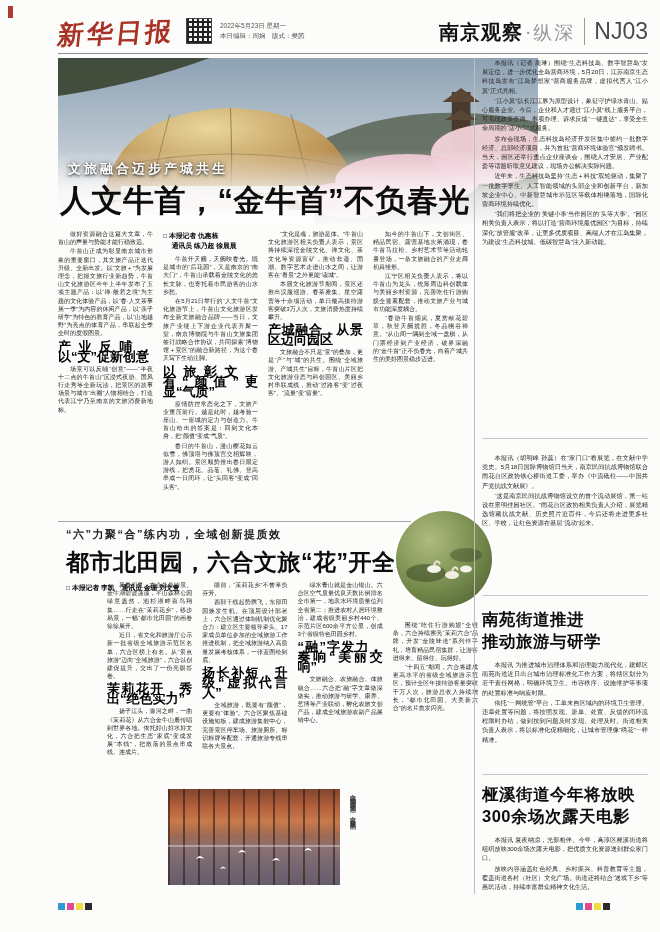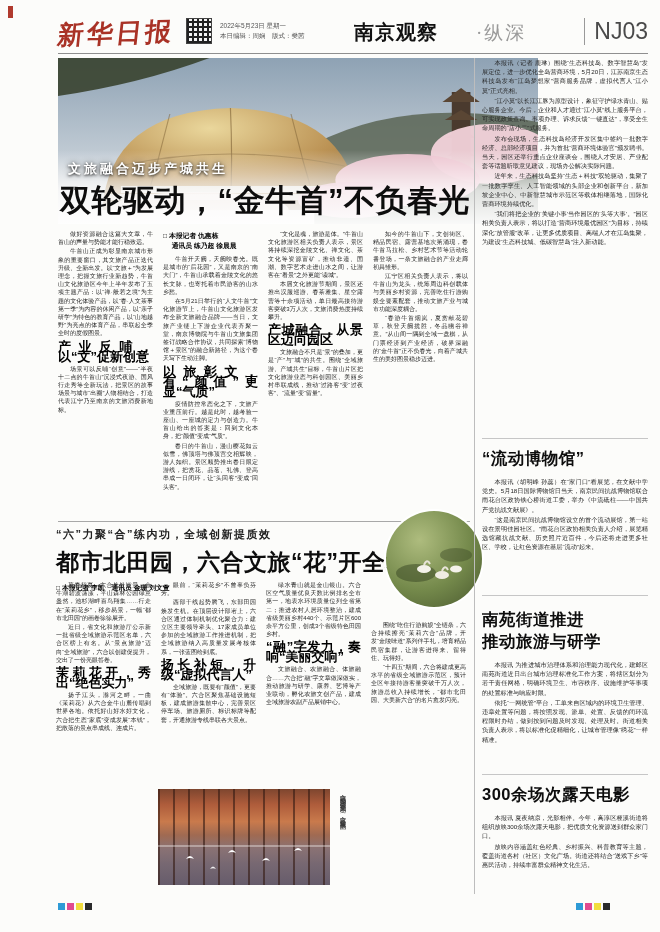--- a/index.html
+++ b/index.html
@@ -6,49 +6,49 @@
   .page{position:relative;width:660px;height:932px;background:#fcfcfa;margin:0 auto;
         font-family:"Liberation Sans",sans-serif;color:#1c1c1c;overflow:hidden;}
   
   .hdr{position:absolute;left:58px;top:14px;width:590px;height:38px;}
   .mast{position:absolute;left:0;top:2px;font-family:"Liberation Serif",serif;font-weight:bold;
         font-size:26px;color:#a93226;letter-spacing:3px;transform:skewX(-8deg) rotate(-2deg);}
   .qr{position:absolute;left:128px;top:4px;width:24px;height:24px;border:1px solid #444;
       background-image:repeating-linear-gradient(0deg,#222 0 2px,transparent 2px 5px),
                        repeating-linear-gradient(90deg,#222 0 2px,#f5f5f5 2px 5px);}
   .dates{position:absolute;left:162px;top:7px;font-size:6.5px;color:#555;line-height:9.5px;}
-  .sec{position:absolute;right:0;top:4px;display:flex;align-items:baseline;gap:36px;}
+  .sec{position:absolute;right:0;top:4px;display:flex;align-items:baseline;}
   .sec .t1{font-size:20px;font-weight:900;font-family:"Liberation Serif",serif;color:#111;letter-spacing:1px;}
   .sec .t2{font-size:19px;font-family:"Liberation Serif",serif;color:#9a9a9a;letter-spacing:2px;margin-left:2px;}
-  .sec .pn{font-size:23px;color:#4a4a4a;border-left:1px solid #999;padding-left:9px;margin-left:22px;}
+  .sec .pn{font-size:23px;color:#4a4a4a;border-left:1px solid #999;padding-left:9px;margin-left:9px;}
   .hdr-rule{position:absolute;left:58px;top:53px;width:590px;height:1px;background:#8f8f8f;}
   .corner-mark{position:absolute;left:8px;top:6px;width:5px;height:12px;background:#b03a2e;}
   
   .photo{position:absolute;left:58px;top:58px;width:480px;height:166px;overflow:hidden;}
   .photo svg{display:block;width:100%;height:100%;}
   .kicker{position:absolute;left:10px;bottom:46px;color:#fff;font-weight:bold;font-size:13px;
           letter-spacing:3px;text-shadow:0 1px 3px rgba(0,0,0,.8),0 0 6px rgba(0,0,0,.45);}
   .headline{position:absolute;left:2px;bottom:2px;width:408px;font-size:31px;font-weight:900;
             color:#0d0d0d;letter-spacing:0.5px;white-space:nowrap;}
   
   .cols{display:flex;gap:10px;}
   .col{width:95px;font-size:6px;line-height:8.2px;text-align:justify;overflow:hidden;color:#262626;}
   .para{text-indent:2em;margin:0 0 1px;}
   .sub{font-weight:900;font-size:13px;line-height:10px;text-indent:0;margin:4px 0 3px;color:#000;}
   .byline{font-size:6.8px;font-weight:bold;color:#000;line-height:9.5px;margin:1px 0 5px;}
   .main-cols{position:absolute;left:58px;top:230px;width:412px;height:287px;}
   .main-cols .col{height:287px;}
   .mid-rule{position:absolute;left:58px;top:521px;width:412px;height:1px;background:#a8a8a8;}
   
-  .bottom{position:absolute;left:56px;top:527px;width:412px;height:366px;}
+  .bottom{position:absolute;left:66px;top:527px;width:412px;height:366px;}
   .b-kicker{font-size:11px;font-weight:800;letter-spacing:1.5px;color:#222;margin:0 0 5px;}
   .b-headline{font-size:23px;font-weight:900;color:#0d0d0d;letter-spacing:0.5px;margin:0 0 5px;white-space:nowrap;}
   .b-byline{font-size:6.8px;font-weight:bold;color:#000;margin:0 0 6px;}
   .b-cols{position:absolute;left:0;top:54px;width:412px;}
-  .b-cols .col.tall{height:306px;}
+  .b-cols .col.tall{height:306px;margin-left:41px;}
   .b-cols .col.short{height:204px;}
   .b-cols .col.offset{padding-top:40px;height:266px;}
   .circle-photo{position:absolute;left:330px;top:-16px;width:96px;height:96px;border-radius:50%;
         background:radial-gradient(circle at 35% 30%,#aebc7e,#74894b 55%,#49582f 100%);
         box-shadow:0 0 0 2px #fff;overflow:hidden;}
   .circle-photo svg{width:100%;height:100%;display:block;}
   .b-photo{position:absolute;left:102px;top:262px;width:172px;height:96px;overflow:hidden;
         background:linear-gradient(180deg,#7e462f 0%,#ae5c3b 16%,#c97a4c 34%,#a06a52 48%,#8a7274 62%,#776872 78%,#665c6b 100%);}
   .b-photo .trunks{position:absolute;inset:0;
         background:repeating-linear-gradient(90deg,rgba(52,26,18,.6) 0 2px,transparent 2px 15px);}
@@ -128,21 +128,21 @@
       <path d="M332,62 L360,62 L346,52 Z" fill="#5a4634"></path>
       <path d="M333,80 L359,80 L346,70 Z" fill="#5a4634"></path>
       <path d="M334,98 L358,98 L346,88 Z" fill="#5a4634"></path>
       <ellipse cx="372" cy="96" rx="52" ry="30" fill="#f2d2da" opacity="0.95"></ellipse>
       <ellipse cx="300" cy="122" rx="62" ry="26" fill="#ecc2cf" opacity="0.95"></ellipse>
       <ellipse cx="252" cy="142" rx="46" ry="18" fill="#e6b4c5" opacity="0.9"></ellipse>
       <ellipse cx="120" cy="152" rx="78" ry="18" fill="#efe4e1" opacity="0.8"></ellipse>
       <rect x="0" y="92" width="412" height="74" fill="url(#mist)"></rect>
     </svg>
     <div class="kicker">文旅融合迈步产城共生</div>
-    <div class="headline">双轮驱动，“金牛首”不负春光</div>
+    <div class="headline">人文牛首，“金牛首”不负春光</div>
   </div>
 
   <div class="main-cols cols">
     <div class="col">
       <div>
 
       <div class="para">做好资源融合这篇大文章，牛首山的声量与势能才能行稳致远。</div>
           <div class="para">牛首山正成为彰显南京城市形象的重要窗口，其文旅产品正迭代升级、全新出发。以“文旅＋”为发展理念，把握文旅行业新趋势，牛首山文化旅游区今年上半年发布了五项主题产品：以“禅·般若之境”为主题的文化体验产品，以“春·人文茶事第一季”为内容的休闲产品，以“亲子研学”为特色的教育产品，以“山地越野”为亮点的体育产品，串联起全季全时的度假图景。</div>
           <div class="sub">产业反哺，以“文”促新创意</div>
           <div class="para">场景可以反哺“创意”——“半夜十二点的牛首山”沉浸式夜游、国风行走秀等全新玩法，把景区的故事场景与城市“出圈”人物相结合，打造代表江宁乃至南京的文旅消费新地标。</div>
@@ -259,21 +259,20 @@
       <div class="para">本报讯（记者 鹿琳）围绕“生态科技岛、数字智慧岛”发展定位，进一步优化全岛营商环境，5月20日，江苏南京生态科技岛发布“江岛梦想家”营商服务品牌，虚拟代言人“江小莫”正式亮相。</div>
           <div class="para">“江小莫”以长江江豚为原型设计，象征守护绿水青山、贴心服务企业。今后，企业和人才通过“江小莫”线上服务平台，可实现政策查询、事项办理、诉求反馈“一键直达”，享受全生命周期的“店小二”式服务。</div>
           <div class="para">发布会现场，生态科技岛经济开发区集中签约一批数字经济、总部经济项目，并为首批“营商环境体验官”颁发聘书。当天，园区还举行重点企业座谈会，围绕人才安居、产业配套等话题听取意见建议，现场办公解决实际问题。</div>
           <div class="para">近年来，生态科技岛坚持“生态＋科技”双轮驱动，集聚了一批数字孪生、人工智能领域的头部企业和创新平台，新加坡企业中心、中新智慧城市示范区等载体相继落地，国际化营商环境持续优化。</div>
           <div class="para">“我们将把企业的‘关键小事’当作园区的‘头等大事’。”园区相关负责人表示，将以打造“营商环境最优园区”为目标，持续深化“放管服”改革，让更多优质项目、高端人才在江岛集聚，为建设“生态科技城、低碳智慧岛”注入新动能。</div>
         </div>
     </div>
 
     <div class="sb-art a2">
       <div class="sb-h">
-        <div>“流动博物馆”</div>
       </div>
       <div class="sb-body">
 
       <div class="para">本报讯（胡明峰 孙蕊）在“家门口”看展览，在文献中学党史。5月18日国际博物馆日当天，南京民间抗战博物馆联合雨花台区政协铁心桥街道工委，举办《中流砥柱——中国共产党抗战文献展》。</div>
           <div class="para">“这是南京民间抗战博物馆设立的首个流动展馆，第一站设在景明佳园社区。”雨花台区政协相关负责人介绍，展览精选馆藏抗战文献、历史照片近百件，今后还将走进更多社区、学校，让红色资源在基层“流动”起来。</div>
         </div>
     </div>
 
     <div class="sb-art a3">
       <div class="sb-h">
@@ -282,20 +281,21 @@
       </div>
       <div class="sb-body">
 
       <div class="para">本报讯 为推进城市治理体系和治理能力现代化，建邺区南苑街道近日出台城市治理标准化工作方案，将辖区划分为若干责任网格，明确环境卫生、市容秩序、设施维护等事项的处置标准与响应时限。</div>
           <div class="para">依托“一网统管”平台，工单来自区域内的环境卫生管理、违章处置等问题，将按照发现、派单、处置、反馈的闭环流程限时办结，做到按到问题及时发现、处理及时。街道相关负责人表示，将以标准化促精细化，让城市管理像“绣花”一样精准。</div>
         </div>
     </div>
 
     <div class="sb-art a4">
       <div class="sb-h">
+        <div>桠溪街道今年将放映</div>
         <div>300余场次露天电影</div>
       </div>
       <div class="sb-body">
 
       <div class="para">本报讯 夏夜纳凉，光影相伴。今年，高淳区桠溪街道将组织放映300余场次露天电影，把优质文化资源送到群众家门口。</div>
           <div class="para">放映内容涵盖红色经典、乡村振兴、科普教育等主题，覆盖街道各村（社区）文化广场。街道还将结合“送戏下乡”等惠民活动，持续丰富群众精神文化生活。</div>
         </div>
     </div>
 
   </div>

